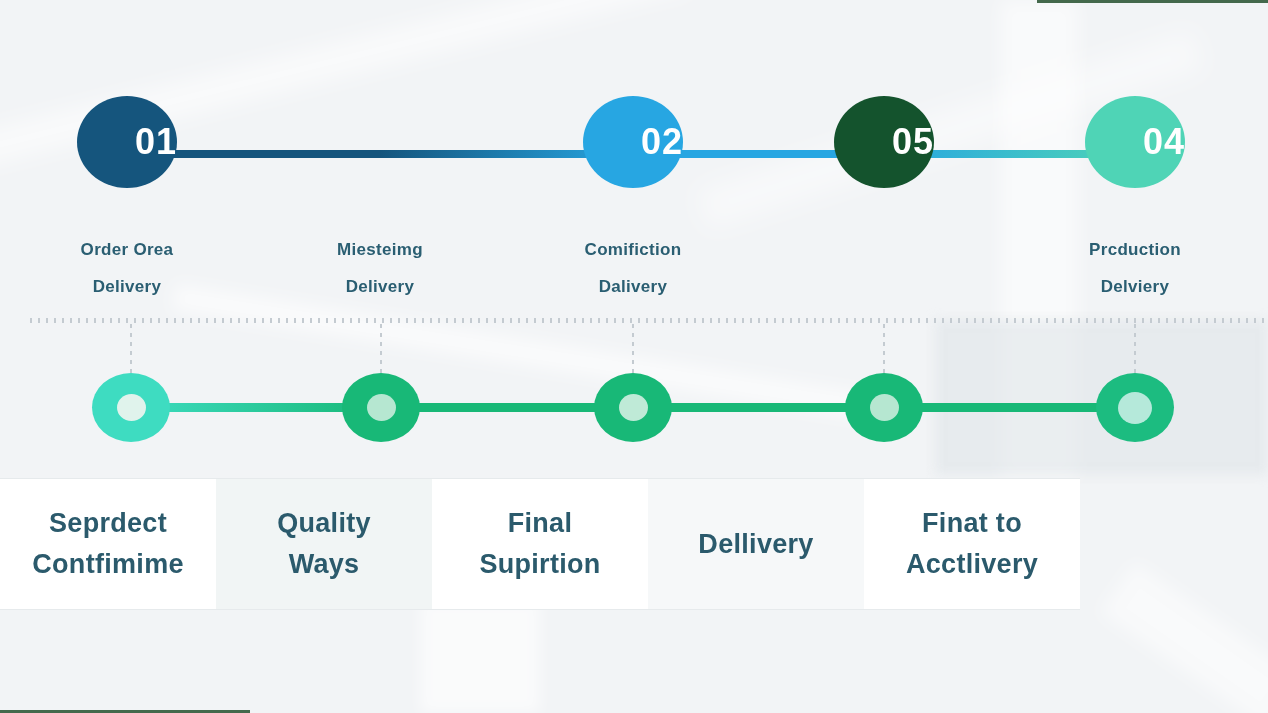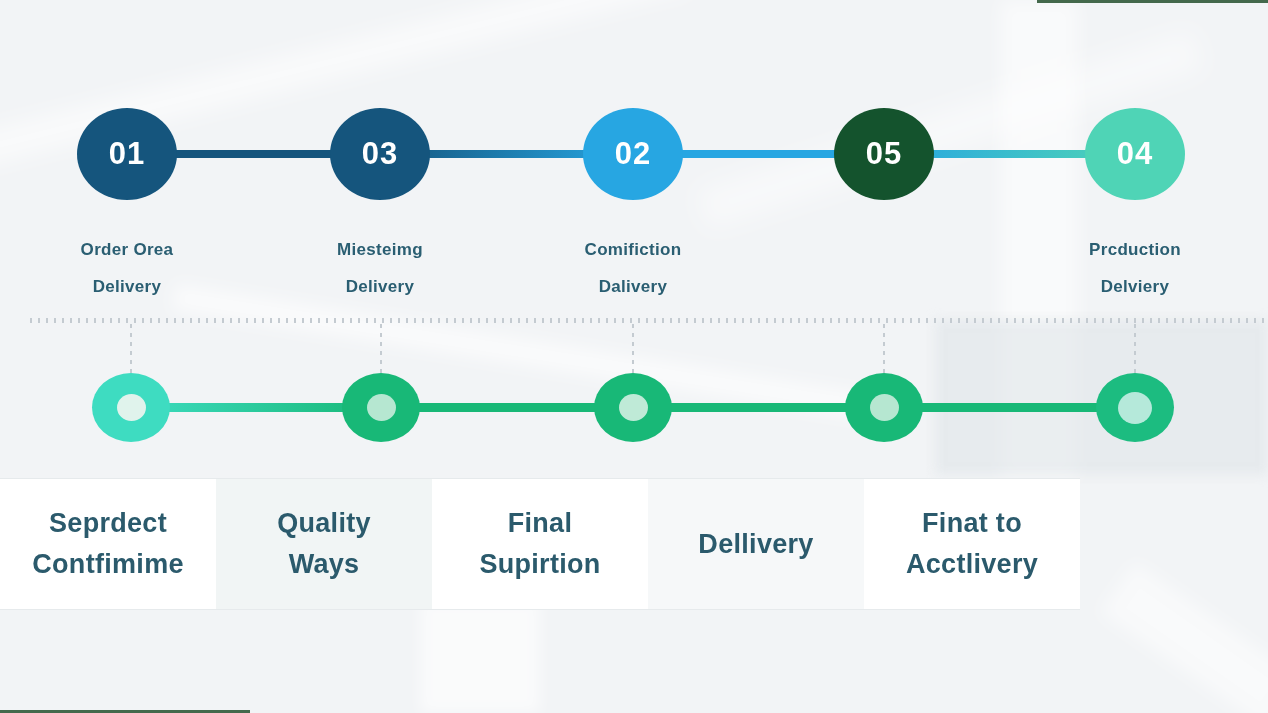--- a/index.html
+++ b/index.html
@@ -24,23 +24,23 @@
   .strip-bl{bottom:0;left:0;width:250px;}
 
   
   .tseg{position:absolute;top:150px;height:8px;}
   .tseg.a{left:127px;width:253px;background:#15557d;}
   .tseg.b{left:380px;width:253px;background:linear-gradient(90deg,#15557d,#27a6e2);}
   .tseg.c{left:633px;width:251px;background:#27a6e2;}
   .tseg.d{left:884px;width:251px;background:linear-gradient(90deg,#27a6e2,#4fd4b6);}
 
   .circle{
-    position:absolute;top:108px;width:100px;height:92px;border-radius:50%;
-    display:flex;align-items:center;justify-content:center;
-    color:#ffffff;font-size:31px;font-weight:bold;letter-spacing:1px;
+    position:absolute;top:96px;width:100px;height:92px;border-radius:50%;
+    display:flex;align-items:center;justify-content:flex-end;
+    color:#ffffff;font-size:36px;font-weight:bold;letter-spacing:1px;
   }
   .c0{left:77px}.c1{left:330px}.c2{left:583px}.c3{left:834px}.c4{left:1085px}
 
   .tlabel{
     position:absolute;top:231px;width:250px;text-align:center;
     font-size:17px;line-height:37px;font-weight:bold;color:#2a5e72;letter-spacing:.3px;
   }
   .l0{left:2px}.l1{left:255px}.l2{left:508px}.l3{left:759px}.l4{left:1010px}
 
   
@@ -96,23 +96,20 @@
   <div class="strip strip-tr" style="background: rgb(68, 105, 76);"></div>
   <div class="strip strip-bl" style="background: rgb(68, 105, 76);"></div>
 
   <div class="tseg a"></div>
   <div class="tseg b"></div>
   <div class="tseg c"></div>
   <div class="tseg d"></div>
 
   <div class="circle c0" style="background: rgb(21, 85, 125);">
     <span>01</span>
-  </div>
-  <div class="circle c1" style="background: rgb(21, 85, 125);">
-    <span>03</span>
   </div>
   <div class="circle c2" style="background: rgb(39, 166, 226);">
     <span>02</span>
   </div>
   <div class="circle c3" style="background: #14532d;">
     <span>05</span>
   </div>
   <div class="circle c4" style="background: rgb(79, 212, 182);">
     <span>04</span>
   </div>

